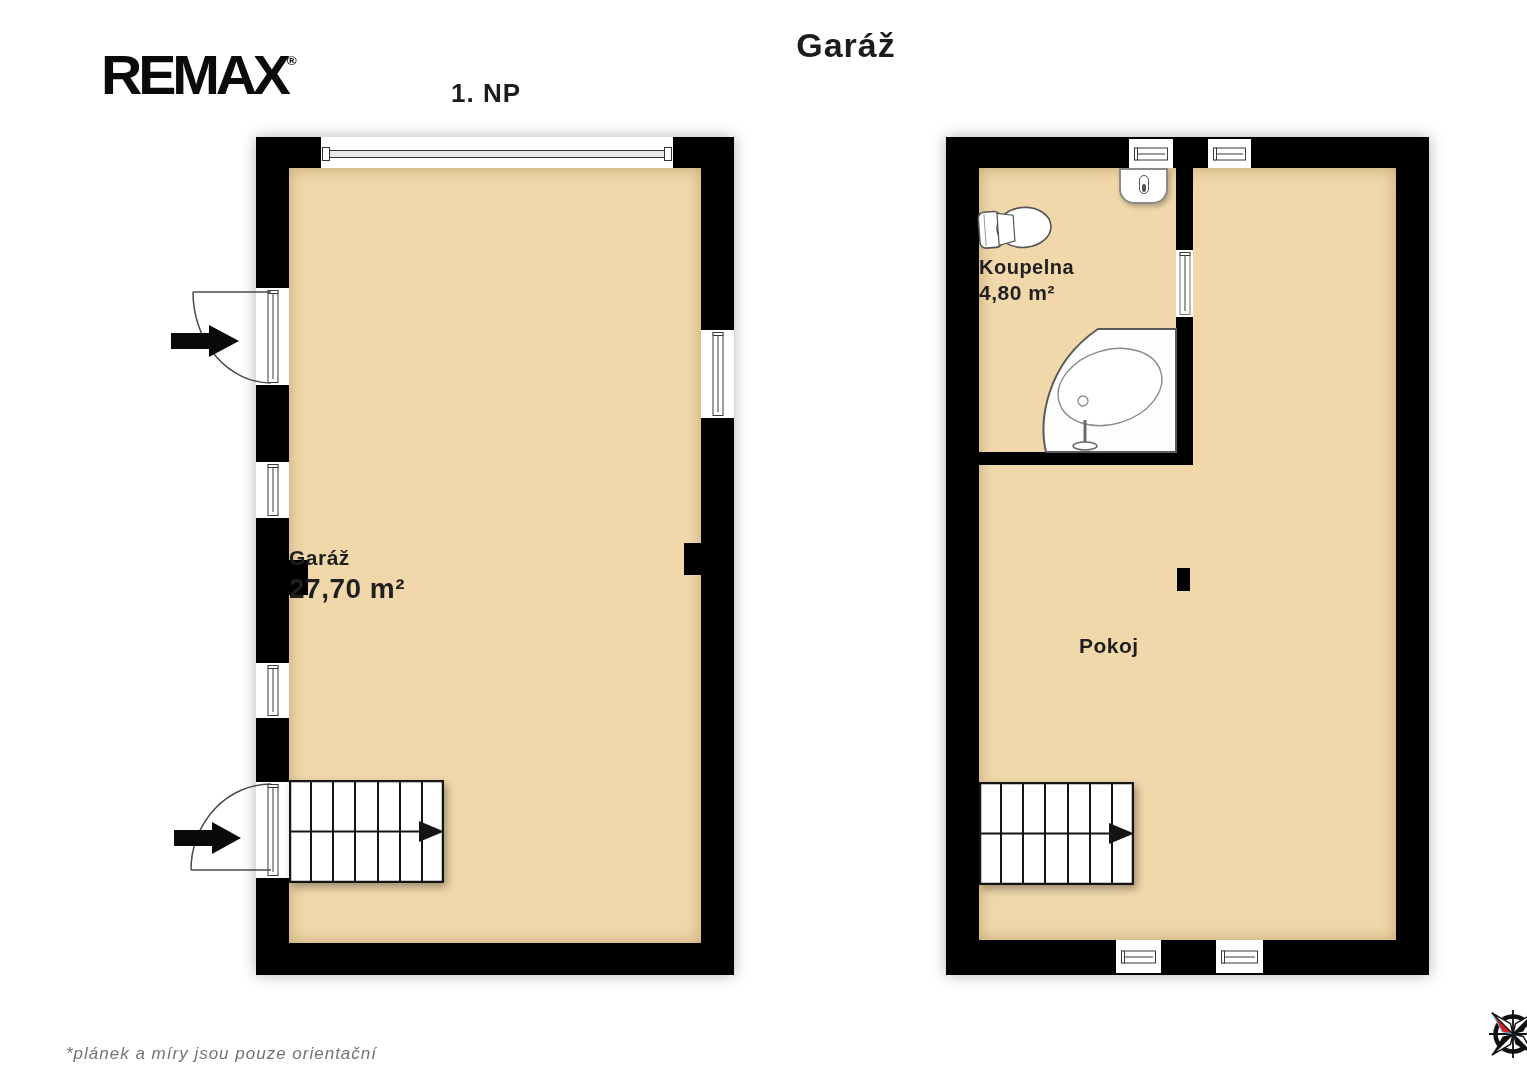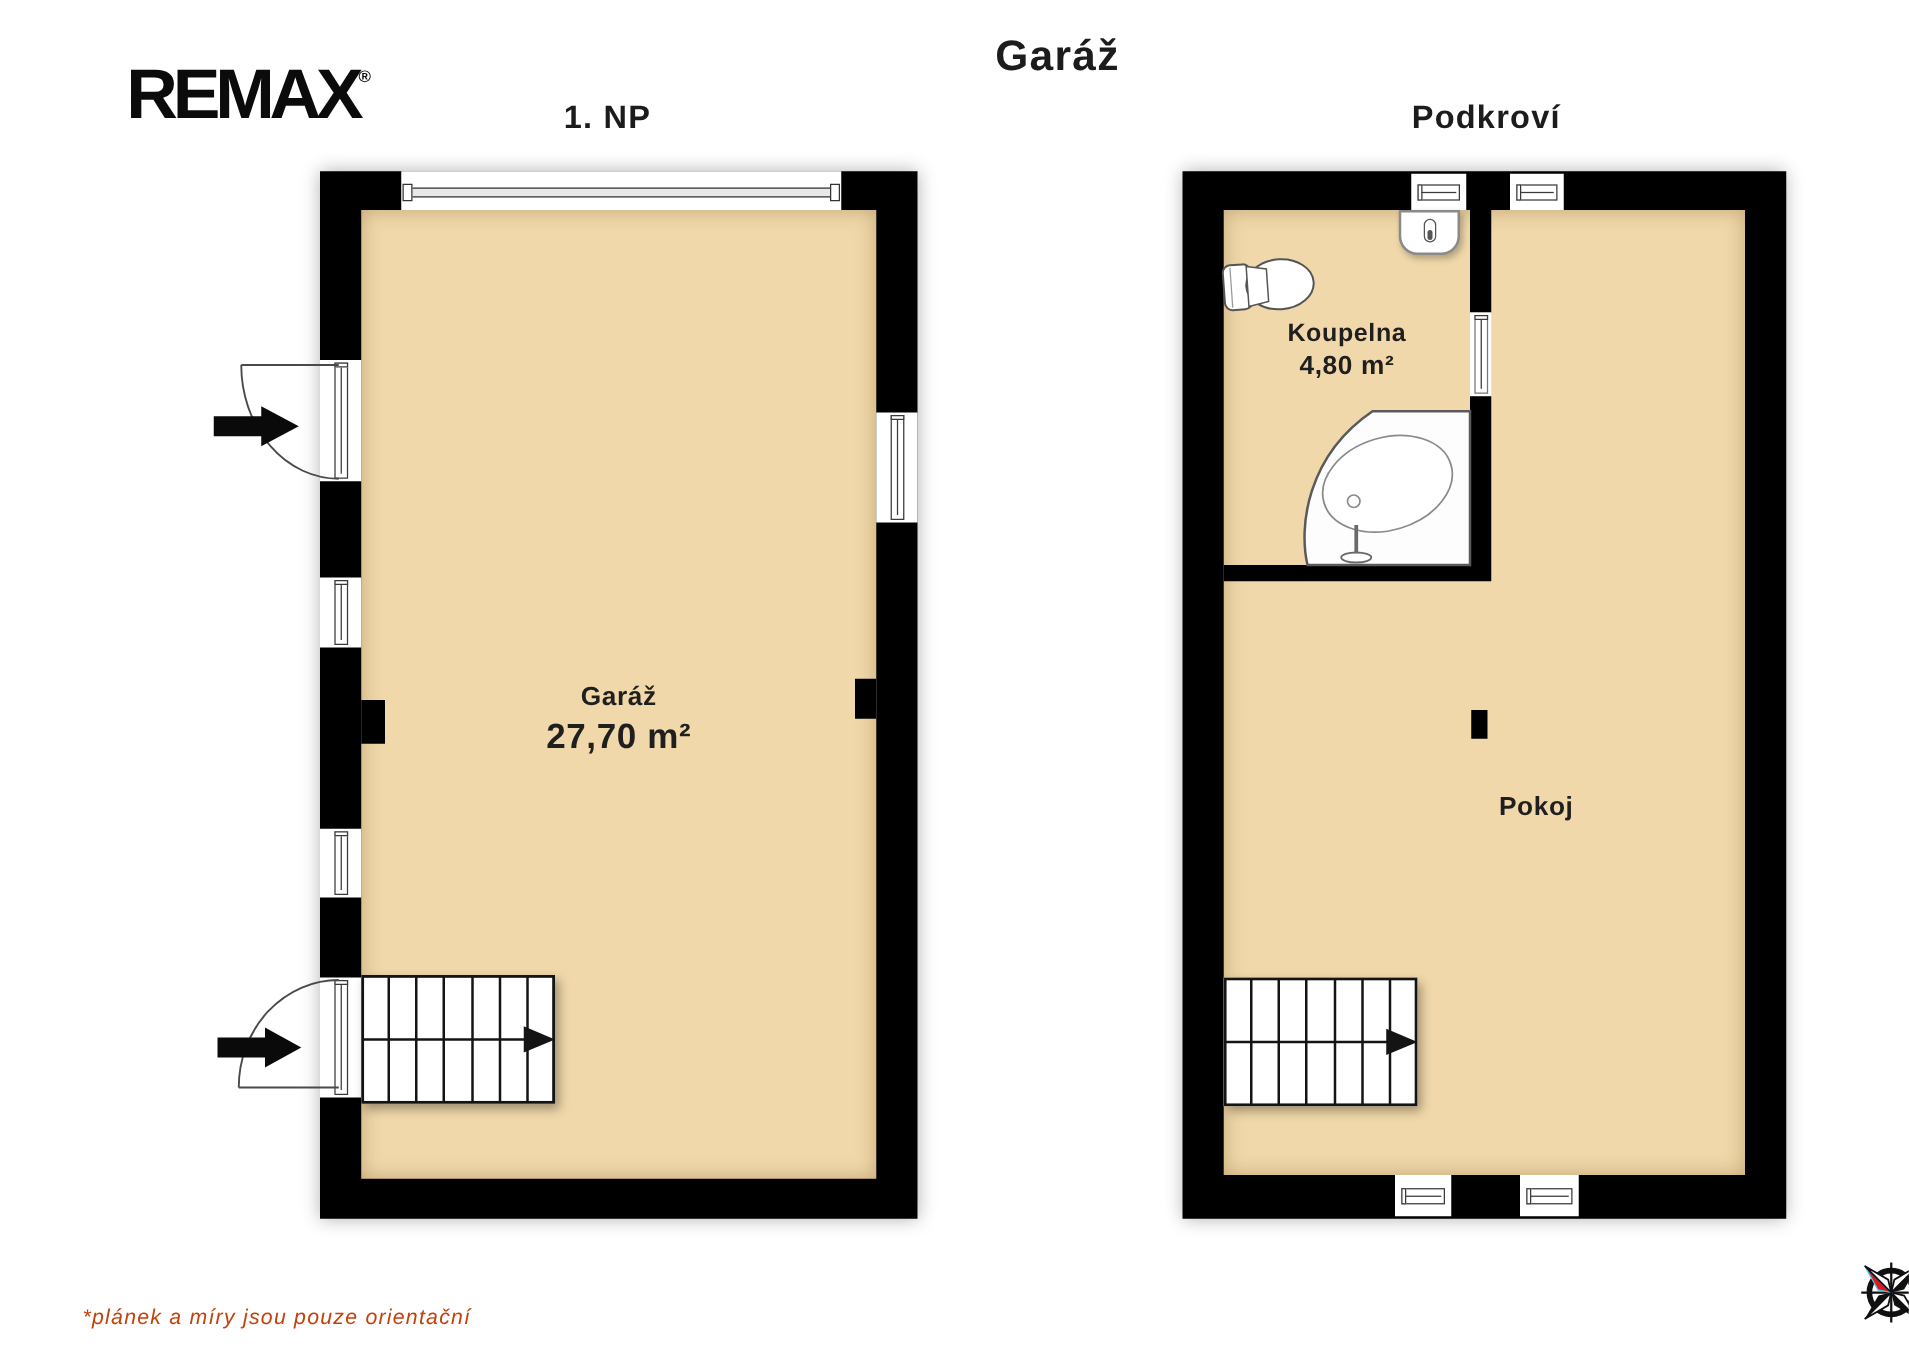--- a/index.html
+++ b/index.html
@@ -48,37 +48,36 @@
 
   
   .boiler{position:absolute;background:#fff;border:2px solid #8a8a8a;border-radius:0 0 15px 15px;
           box-sizing:border-box;box-shadow:2px 3px 5px rgba(0,0,0,.25);}
   .thermo{position:absolute;left:50%;top:5px;transform:translateX(-50%);width:8px;height:17px;
           border:1.5px solid #555;border-radius:5px;background:#fff;}
   .thermo::after{content:"";position:absolute;left:50%;bottom:1px;transform:translateX(-50%);
           width:4px;height:8px;background:#555;border-radius:2px;}
 
   
-  .room-label{position:absolute;text-align:center;font-weight:700;color:#1f1f1f;line-height:1.25;}
+  .room-label{position:absolute;font-weight:700;color:#1f1f1f;line-height:1.25;}
   .room-label .nm{font-size:21px;letter-spacing:.5px;}
   .room-label .ar{font-size:28px;letter-spacing:.5px;}
 
   .disclaimer{position:absolute;left:25px;top:1044px;font-size:17px;font-style:italic;
-              color:#c2410c;letter-spacing:1px;}
+              color:#737373;letter-spacing:1px;}
   .overlay{position:absolute;left:0;top:0;pointer-events:none;}
 </style>
 </head>
 <body>
 
 <div class="canvas">
 
   <div class="logo"><span>REMAX</span><sup>®</sup></div>
   <div class="main-title">Garáž</div>
   <div class="plan-title" style="left:215px;width:460px;">1. NP</div>
-  <div class="plan-title" style="left:905px;width:486px;">Podkroví</div>
 
   <div class="plan" style="left:215px;top:137px;width:478px;height:838px;">
     <div class="floor" style="left:33px;top:31px;width:412px;height:775px;"></div>
 
     <div class="opening" style="left:65px;top:0;width:352px;height:31px;">
       <div class="gdoor"></div>
       <div class="gcap" style="left:1px;"></div>
       <div class="gcap" style="right:1px;"></div>
     </div>
 

